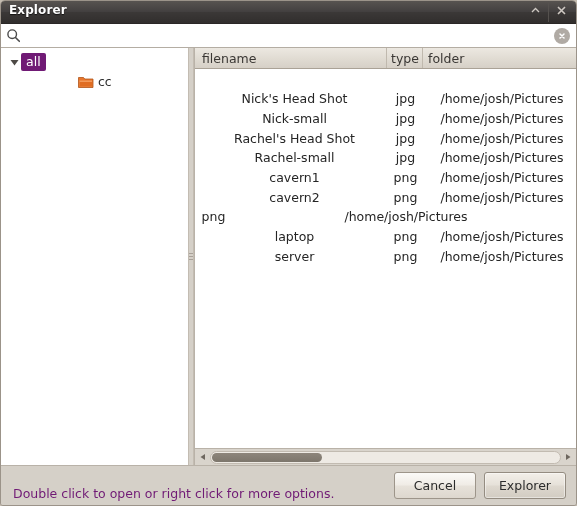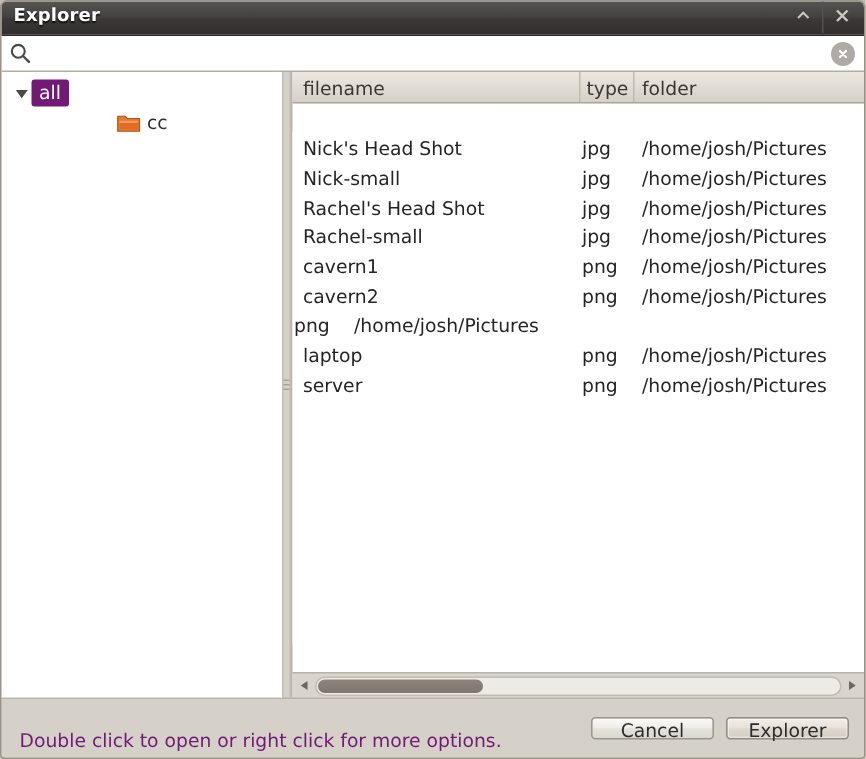--- a/index.html
+++ b/index.html
@@ -177,21 +177,21 @@
     padding-top: 1px;
   }
   .list-row {
     display: flex;
     align-items: center;
     height: 19.7px;
     font-size: 12.5px;
     color: #252525;
     cursor: default;
   }
-  .cell { white-space: nowrap; overflow: hidden; }
+  .cell { white-space: nowrap; overflow: hidden; text-align: center; }
   .cell.c-name { width: 192px; flex: 0 0 192px; padding-left: 7px; }
   .cell.c-type { width: 36px; flex: 0 0 36px; padding-left: 1px; }
   .cell.c-folder { flex: 1 1 auto; padding-left: 5px; }
 
   
   .hscroll-wrap {
     flex: 0 0 17px;
     height: 17px;
     background: #d9d4cc;
     border-top: 1px solid #b9b2a8;
@@ -232,21 +232,21 @@
     padding: 0 10px 0 12px;
   }
   .status-text {
     flex: 1 1 auto;
     font-size: 12.5px;
     color: #701a75;
     white-space: nowrap;
     margin-top: 16px;
   }
   .btn {
-    height: 15px;
+    height: 27px;
     min-width: 82px;
     padding: 0 14px;
     font-family: "DejaVu Sans", "Liberation Sans", sans-serif;
     font-size: 12.5px;
     color: #2c2c2c;
     border: 1px solid #9d958a;
     border-radius: 3px;
     background: linear-gradient(to bottom, #fbfaf8 0%, #f0ece6 48%, #e7e2da 52%, #ddd7ce 100%);
     cursor: default;
     margin-left: 8px;

